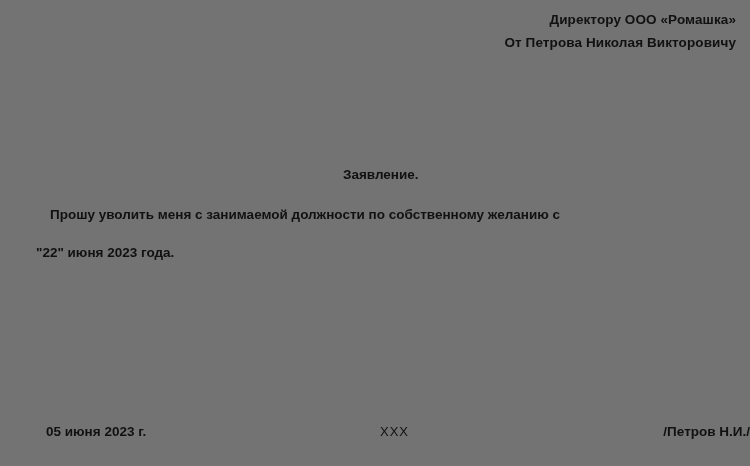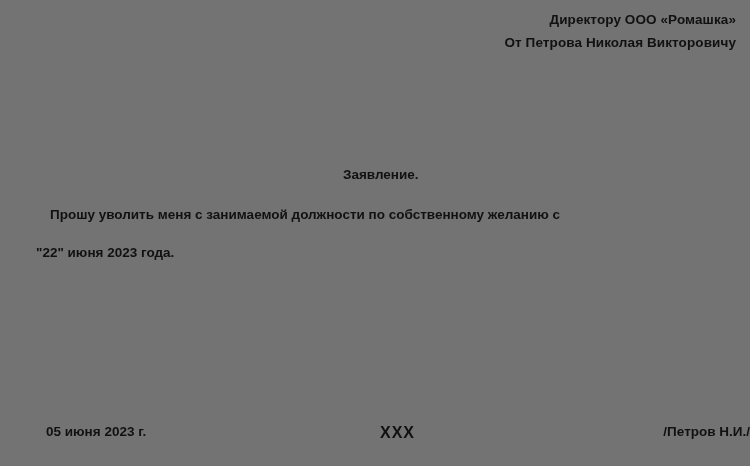--- a/index.html
+++ b/index.html
@@ -74,22 +74,22 @@
     left: 14px;
     top: 0;
     font-size: 13.5px;
     font-weight: 600;
     color: #111111;
   }
   .footer-signature {
     position: absolute;
     left: 348px;
     top: 0;
-    font-size: 16px;
-    font-weight: 700;
+    font-size: 13px;
+    font-weight: 400;
     color: #111111;
     letter-spacing: 1px;
   }
   .footer-name {
     position: absolute;
     right: 0;
     top: 0;
     font-size: 13.5px;
     font-weight: 600;
     color: #111111;

